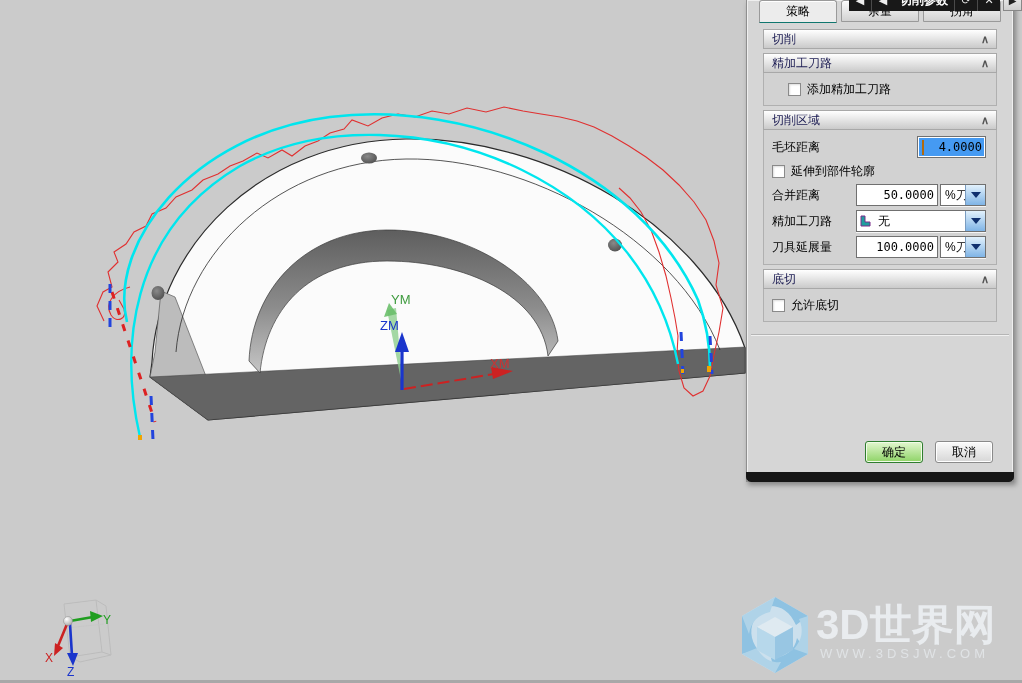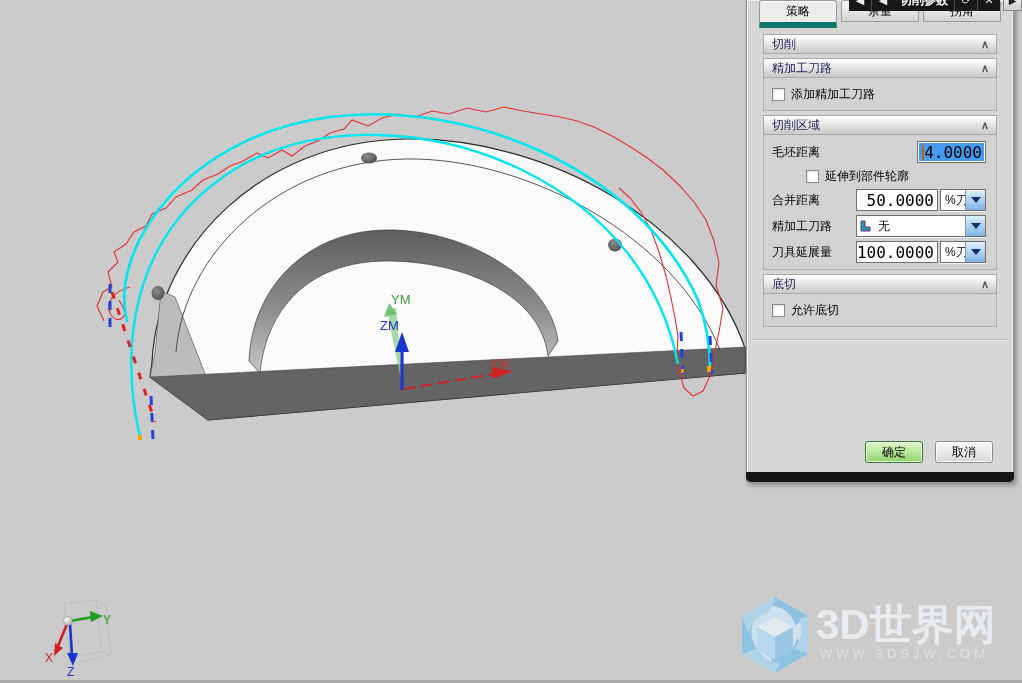--- a/index.html
+++ b/index.html
@@ -19,42 +19,42 @@
   .tb-title{padding:0 6px;font-weight:bold;font-size:12px;white-space:nowrap;color:#fff;}
   .fwd-btn{position:absolute;left:1003px;top:0;width:19px;height:11px;overflow:hidden;z-index:5;}
   .fwd-inner{position:absolute;top:-11px;height:22px;width:19px;display:flex;align-items:center;justify-content:center;
     background:linear-gradient(#fafafa,#cfcfcf);border:1px solid #888;box-sizing:border-box;font-size:10px;color:#222;}
 
   .tabrow{display:flex;margin:0 12px;gap:4px;}
   .tabrow.r1{margin-top:25px;}
   .tab{flex:1;height:20px;line-height:20px;text-align:center;
     background:linear-gradient(#fbfbfb,#d2d2d2);border:1px solid #9a9a9a;border-radius:3px 3px 0 0;
     box-shadow:inset 0 1px 0 #fff;white-space:nowrap;overflow:hidden;}
-  .tab.active{background:#ececec;height:21px;position:relative;z-index:2;border-bottom:6px solid #0f766e;}
+  .tab.active{background:#ececec;height:21px;position:relative;z-index:2;border-bottom:1px solid #0f766e;}
 
   .groups{margin:6px 16px 0 16px;}
   .group{margin-bottom:4px;}
   .ghead{height:20px;display:flex;align-items:center;justify-content:space-between;padding:0 2px 0 8px;
     background:linear-gradient(#ffffff,#cacaca);border:1px solid #a8a8a8;box-sizing:border-box;color:#1b1b52;}
   .collapse{width:18px;height:16px;display:flex;align-items:center;justify-content:center;
     color:#555;font-size:11px;font-weight:bold;}
   .gbody{background:#d2d2d2;border:1px solid #b0b0b0;border-top:none;box-sizing:border-box;padding:4px 8px;}
   .row{display:flex;align-items:center;height:26px;position:relative;}
   .lbl{white-space:nowrap;}
 
   .dropdown{position:absolute;height:22px;background:#fff;border:1px solid #707070;box-sizing:border-box;
     display:flex;align-items:center;box-shadow:0 1px 0 #f5f5f5;}
   .dd-text{flex:1;padding:0 4px;white-space:nowrap;overflow:hidden;}
   .dd-btn{width:20px;height:100%;background:linear-gradient(#e2f1fc,#7fb4e6);
     border-left:1px solid #7a9cc0;display:flex;align-items:center;justify-content:center;box-sizing:border-box;}
   .tri{width:0;height:0;border-left:5px solid transparent;border-right:5px solid transparent;
     border-top:6px solid #10306e;}
   .numfield{position:absolute;height:22px;background:#fff;border:1px solid #707070;box-sizing:border-box;
     display:flex;align-items:center;justify-content:flex-end;padding:0 3px;overflow:hidden;
-    font-family:"DejaVu Sans Mono","Liberation Mono",monospace;font-size:16px;}
+    font-family:"DejaVu Sans Mono","Liberation Mono",monospace;font-size:12px;}
   .numfield.selected{background:#459af2;box-shadow:inset 0 0 0 1px #fff;color:#000;}
   .caret{position:absolute;left:4px;top:3px;width:2px;height:15px;background:#b06a10;}
   .checkbox{width:13px;height:13px;background:#fff;border:1px solid #8a8a8a;box-sizing:border-box;
     box-shadow:inset 1px 1px 2px #ddd;margin-right:6px;flex:none;}
 
   .sep{margin:12px 4px 0 4px;border-top:1px solid #b5b5b5;border-bottom:1px solid #f0f0f0;}
   .btnrow{position:absolute;left:0;right:0;bottom:18px;display:flex;justify-content:flex-end;gap:12px;padding-right:20px;}
   .btn{height:22px;min-width:58px;line-height:20px;text-align:center;border-radius:3px;box-sizing:border-box;padding:0 8px;}
   .btn.ok{background:linear-gradient(#e2f7cf,#8ed366);border:1px solid #2f7d2f;box-shadow:inset 0 0 0 1px #f1fbe8;}
   .btn.cancel{background:linear-gradient(#fbfbfb,#d6d6d6);border:1px solid #8a8a8a;box-shadow:inset 0 0 0 1px #fff;}
@@ -219,41 +219,41 @@
           <span class="collapse">∧</span>
         </div>
       </div>
 
       <div class="group">
         <div class="ghead">
           <span class="lbl">精加工刀路</span>
           <span class="collapse">∧</span>
         </div>
         <div class="gbody">
-          <div class="row" style="height:24px;">
+          <div class="row" style="height:24px;margin-left:16px;">
             <span class="checkbox"></span>
             <span class="lbl">添加精加工刀路</span>
           </div>
         </div>
       </div>
 
       <div class="group">
         <div class="ghead">
           <span class="lbl">切削区域</span>
           <span class="collapse">∧</span>
         </div>
         <div class="gbody">
           <div class="row">
             <span class="lbl">毛坯距离</span>
             <div class="numfield selected" style="left:145px;right:2px;">
               <span class="caret"></span>
               <span>4.0000</span>
             </div>
           </div>
-          <div class="row" style="height:22px;margin-left:34px;">
+          <div class="row" style="height:22px;">
             <span class="checkbox"></span>
             <span class="lbl">延伸到部件轮廓</span>
           </div>
           <div class="row">
             <span class="lbl">合并距离</span>
             <div class="numfield" style="left:84px;width:82px;">
               <span>50.0000</span>
             </div>
             <div class="dropdown" style="left:168px;right:2px;">
               <span class="dd-text">%刀具</span>

